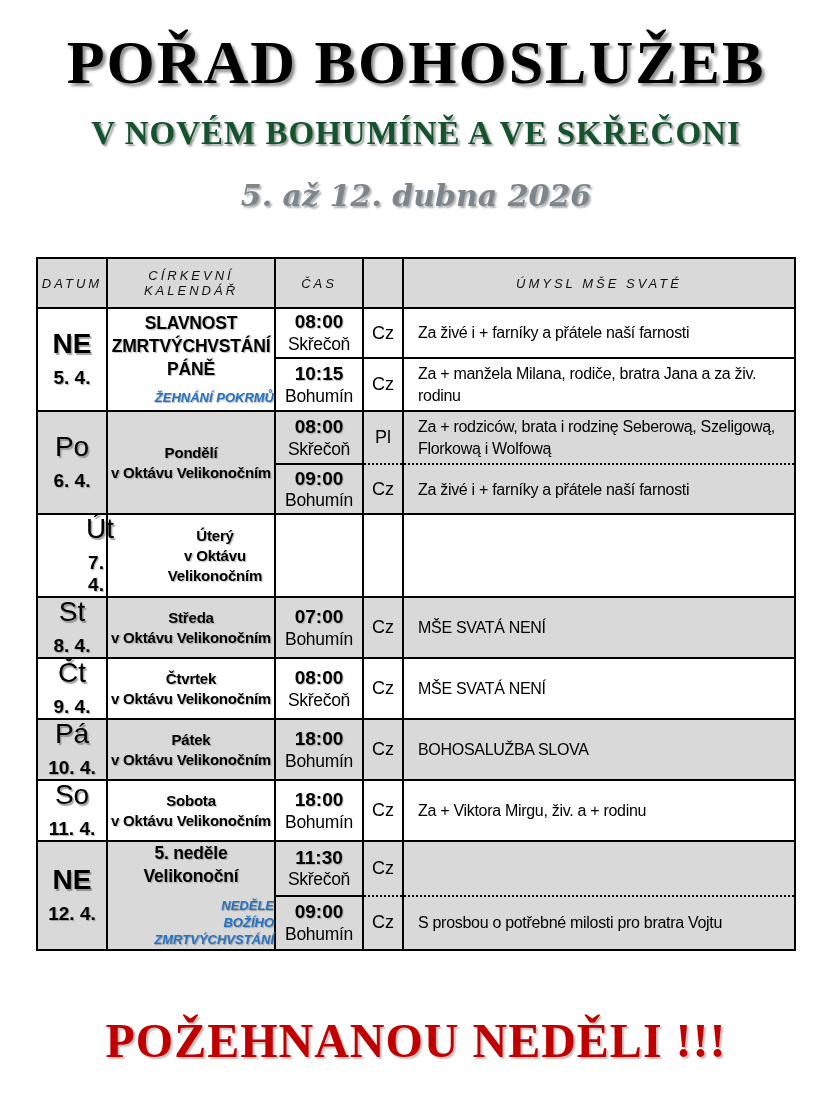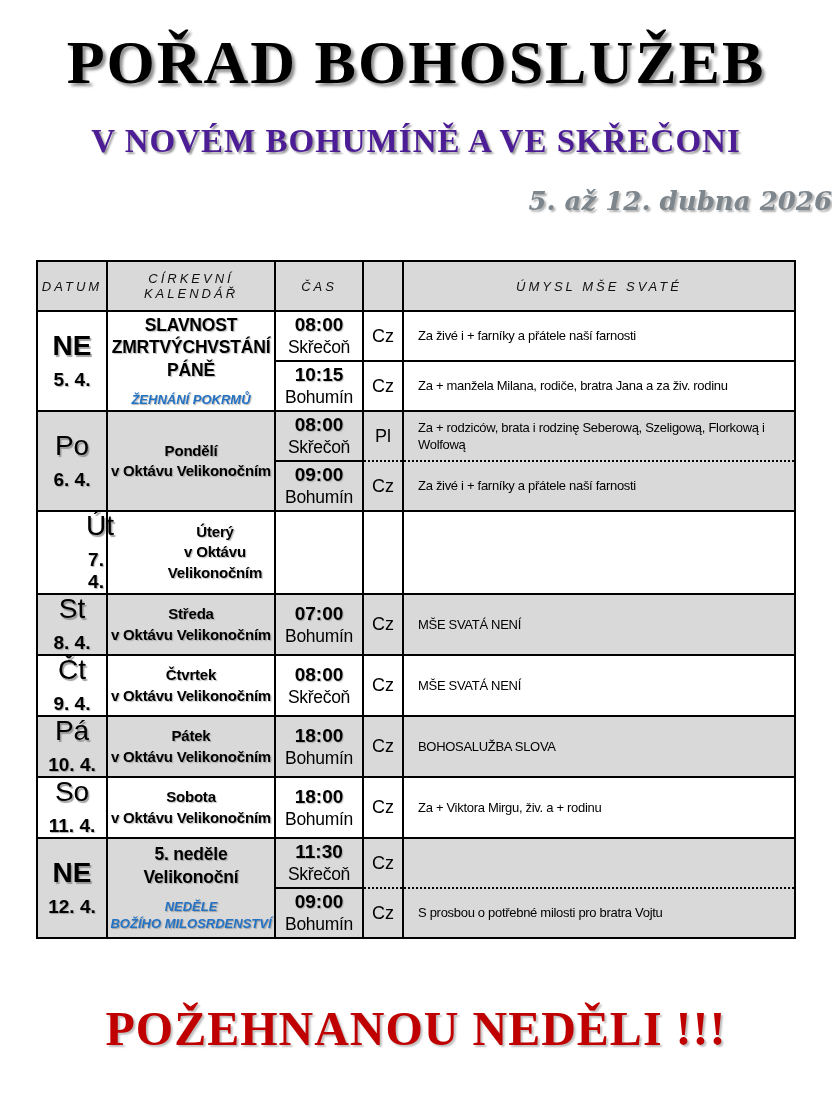--- a/index.html
+++ b/index.html
@@ -25,39 +25,38 @@
     font-family:"Liberation Serif", serif;
     font-weight:bold;
     font-size:62px;
     letter-spacing:2px;
     line-height:1.05;
     color:#000;
     text-shadow:3px 3px 3px #8f8f8f;
     white-space:nowrap;
   }
   .subtitle{
-    margin-top:28px;
+    margin-top:20px;
     font-family:"Liberation Serif", serif;
     font-weight:bold;
     font-size:33px;
     letter-spacing:1px;
-    color:#4c1d95;
+    color:#14532d;
     text-shadow:2px 2px 2px #9a9a9a;
     white-space:nowrap;
   }
   .daterange{
     margin-top:26px;
     font-family:"DejaVu Serif", serif;
     font-weight:bold;
     font-style:italic;
-    font-size:26px;
+    font-size:30px;
     color:var(--dategray);
     text-shadow:2px 2px 2px #b0b0b0;
     white-space:nowrap;
-    text-align:right;
   }
 
   
   table.schedule{
     margin:44px auto 0 auto;
     width:758px;
     border-collapse:collapse;
     table-layout:fixed;
     border:2.5px solid var(--line);
   }
@@ -114,37 +113,38 @@
   .cal-large .cal-line{font-size:17.5px; line-height:1.3;}
   .cal-small .cal-line{font-size:15px; line-height:1.35;}
   .cal-note{
     margin-top:10px;
     color:var(--blue);
     font-size:13px;
     font-weight:bold;
     font-style:italic;
     line-height:1.3;
     text-shadow:1px 1px 1px rgba(90,90,90,.45);
+    text-align:right;
   }
   .time{
     font-size:19px;
     font-weight:bold;
     line-height:1.25;
     text-shadow:1px 1px 1px rgba(110,110,110,.45);
   }
   .place{
     font-size:17.5px;
     line-height:1.25;
     letter-spacing:-0.3px;
   }
   td.lang-cell{font-size:18px;}
   td.intention-cell{
     text-align:left;
     padding:4px 8px 4px 14px;
-    font-size:13px;
+    font-size:16px;
     letter-spacing:-0.3px;
     line-height:1.35;
   }
 
   
   .footer-greeting{
     margin-top:62px;
     text-align:center;
     font-family:"Liberation Serif", serif;
     font-weight:bold;
@@ -316,21 +316,21 @@
         <tr class="shaded row-sub">
           <td class="bt-solid" rowspan="2">
             <div class="day bold">NE</div>
             <div class="date">12. 4.</div>
           </td>
           <td class="bt-solid cal-large" rowspan="2">
             <div class="cal-line">5. neděle</div>
             <div class="cal-line">Velikonoční</div>
             <div class="cal-note">
               <div>NEDĚLE</div>
-              <div>BOŽÍHO MILOSRDENSTVÍ</div>
+              <div>BOŽÍHO ZMRTVÝCHVSTÁNÍ</div>
             </div>
           </td>
           <td class="bt-solid">
             <div class="time">11:30</div>
             <div class="place">Skřečoň</div>
           </td>
           <td class="bt-solid lang-cell">Cz</td>
           <td class="bt-solid intention-cell"></td>
         </tr>
         <tr class="shaded row-sub">

